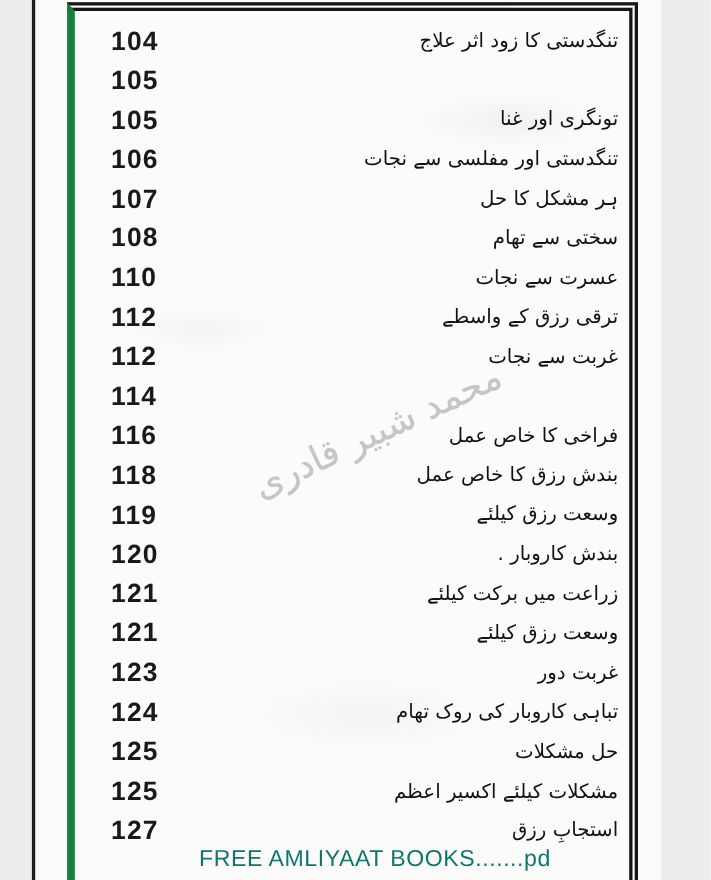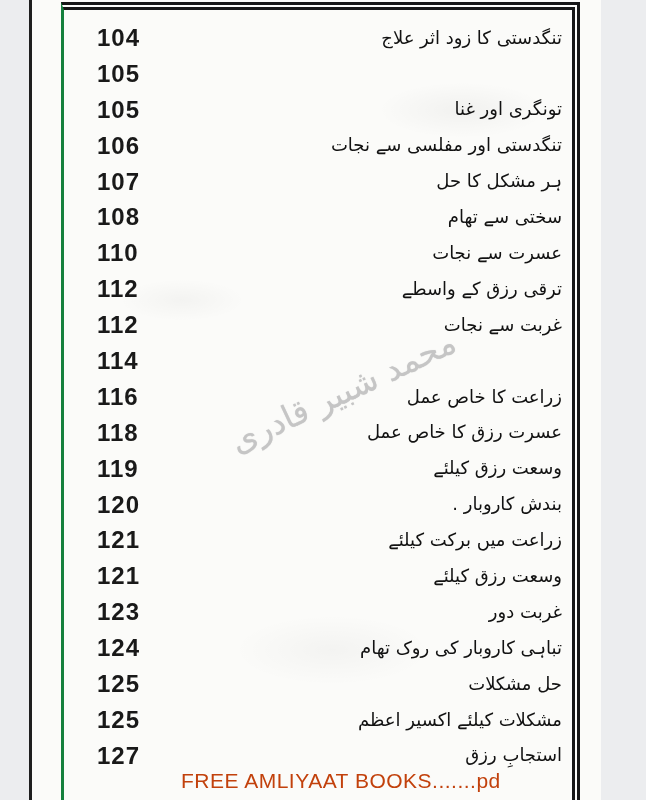--- a/index.html
+++ b/index.html
@@ -28,21 +28,21 @@
       radial-gradient(ellipse 140px 50px at 300px 650px, rgba(0,0,0,0.03), transparent 70%);
     pointer-events: none;
   }
   .frame {
     position: absolute;
     left: 29px; top: 2px;
     width: 519px; height: 798px;
     box-sizing: border-box;
     border-top: 8px double #161616;
     border-right: 8px double #161616;
-    border-left: 3px solid #15803d;
+    border-left: 7px solid #15803d;
     z-index: 2;
   }
   .rows {
     position: absolute;
     left: 0; top: 10px;
     width: 100%;
     z-index: 3;
   }
   .row {
     height: 35.9px;
@@ -82,21 +82,21 @@
     white-space: nowrap;
     z-index: 1;
     direction: rtl;
     text-shadow: 0 0 1px #d6d6d6;
   }
   .wm-bottom {
     position: absolute;
     left: 149px; top: 769px;
     font-family: "Liberation Sans", sans-serif;
     font-size: 21px;
-    color: #c2410c;
+    color: #0f766e;
     letter-spacing: 0.5px;
     white-space: nowrap;
     z-index: 1;
   }
 </style>
 </head>
 <body>
 
 <div class="page">
   <div class="wm-diagonal">محمد شبیر قادری</div>
@@ -147,26 +147,26 @@
     <div class="title" dir="rtl">غربت سے نجات</div>
   </div>
 
   <div class="row">
     <div class="num">114</div>
   </div>
 
 
   <div class="row">
     <div class="num">116</div>
-    <div class="title" dir="rtl">زراعت کا خاص عمل</div>
+    <div class="title" dir="rtl">فراخی کا خاص عمل</div>
   </div>
 
   <div class="row">
     <div class="num">118</div>
-    <div class="title" dir="rtl">عسرت رزق کا خاص عمل</div>
+    <div class="title" dir="rtl">بندش رزق کا خاص عمل</div>
   </div>
 
   <div class="row">
     <div class="num">119</div>
     <div class="title" dir="rtl">وسعت رزق کیلئے</div>
   </div>
 
   <div class="row">
     <div class="num">120</div>
     <div class="title" dir="rtl">بندش کاروبار .</div>

